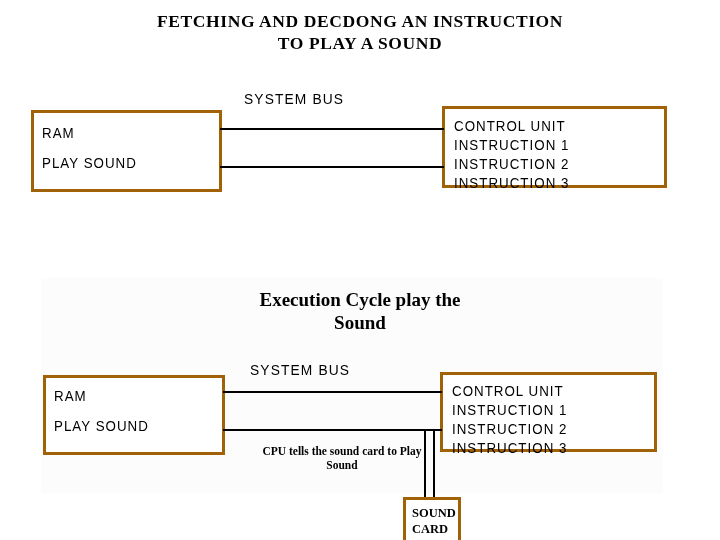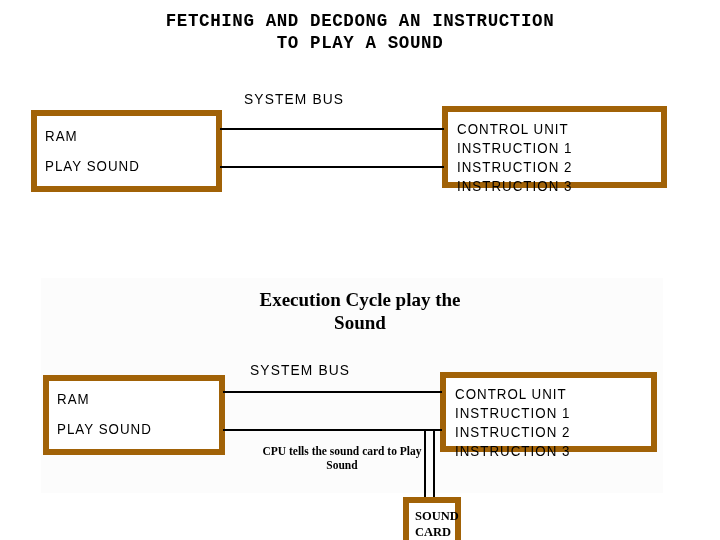--- a/index.html
+++ b/index.html
@@ -22,21 +22,21 @@
     height: 540px;
     background: #ffffff;
   }
 
   
   .title-slab {
     position: absolute;
     left: 0;
     width: 720px;
     text-align: center;
-    font-family: Liberation Mono, monospace;
+    font-family: Liberation Serif, serif;
     font-weight: bold;
     font-size: 17.5px;
     letter-spacing: 0.6px;
     line-height: 22px;
     color: #000000;
     white-space: pre-line;
   }
   .title-times {
     position: absolute;
     left: 0;
@@ -54,21 +54,21 @@
   .panel {
     position: absolute;
     background: #fcfcfc;
     border: 0;
   }
 
   
   .box {
     position: absolute;
     background: #ffffff;
-    border: 6px solid #a16207;
+    border: 3px solid #a16207;
     box-sizing: border-box;
   }
   .box-text {
     position: absolute;
     font-family: "Liberation Sans", sans-serif;
     font-size: 14.5px;
     letter-spacing: 1.1px;
     color: #000000;
     white-space: nowrap;
   }

